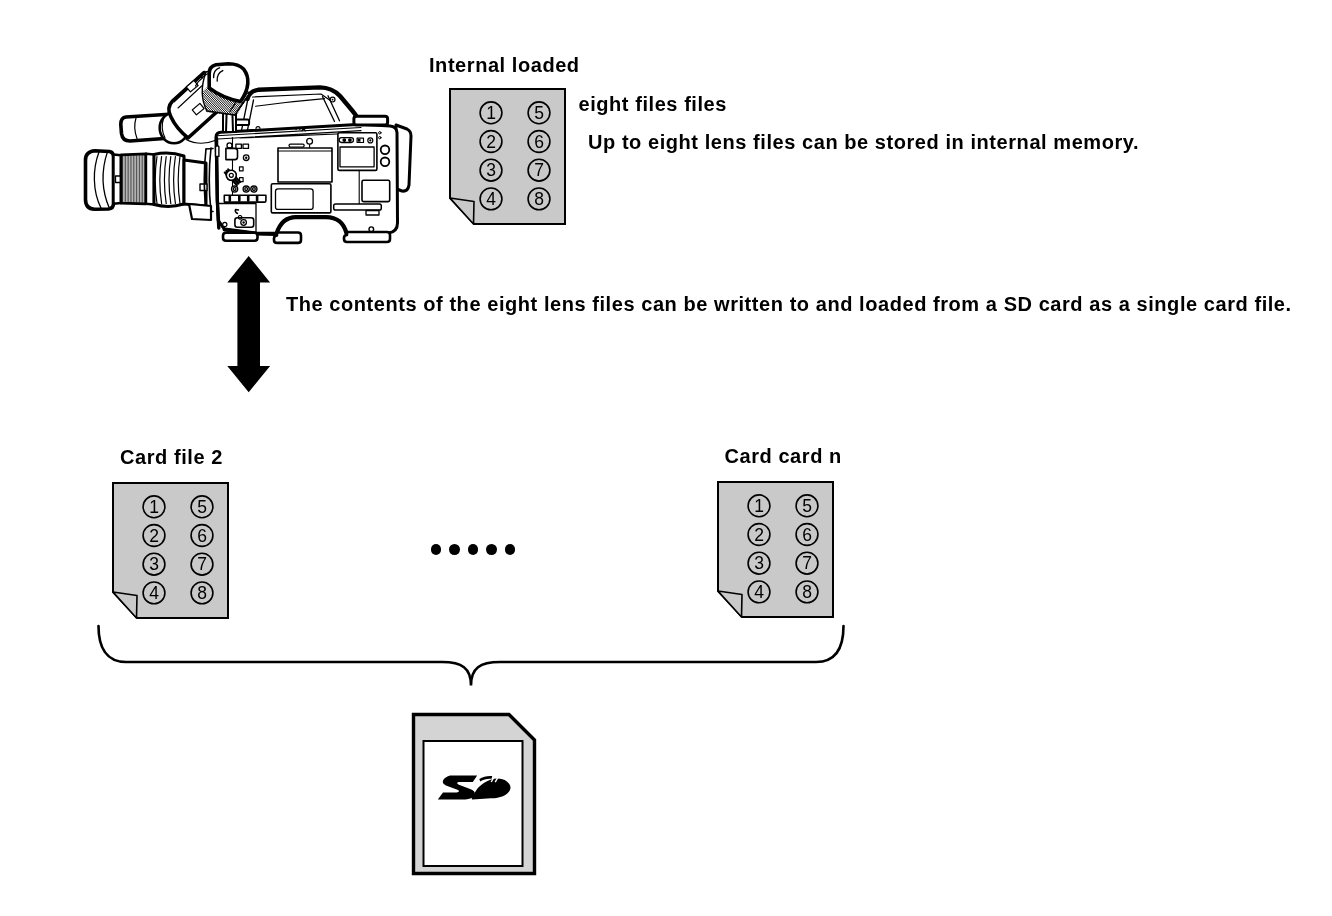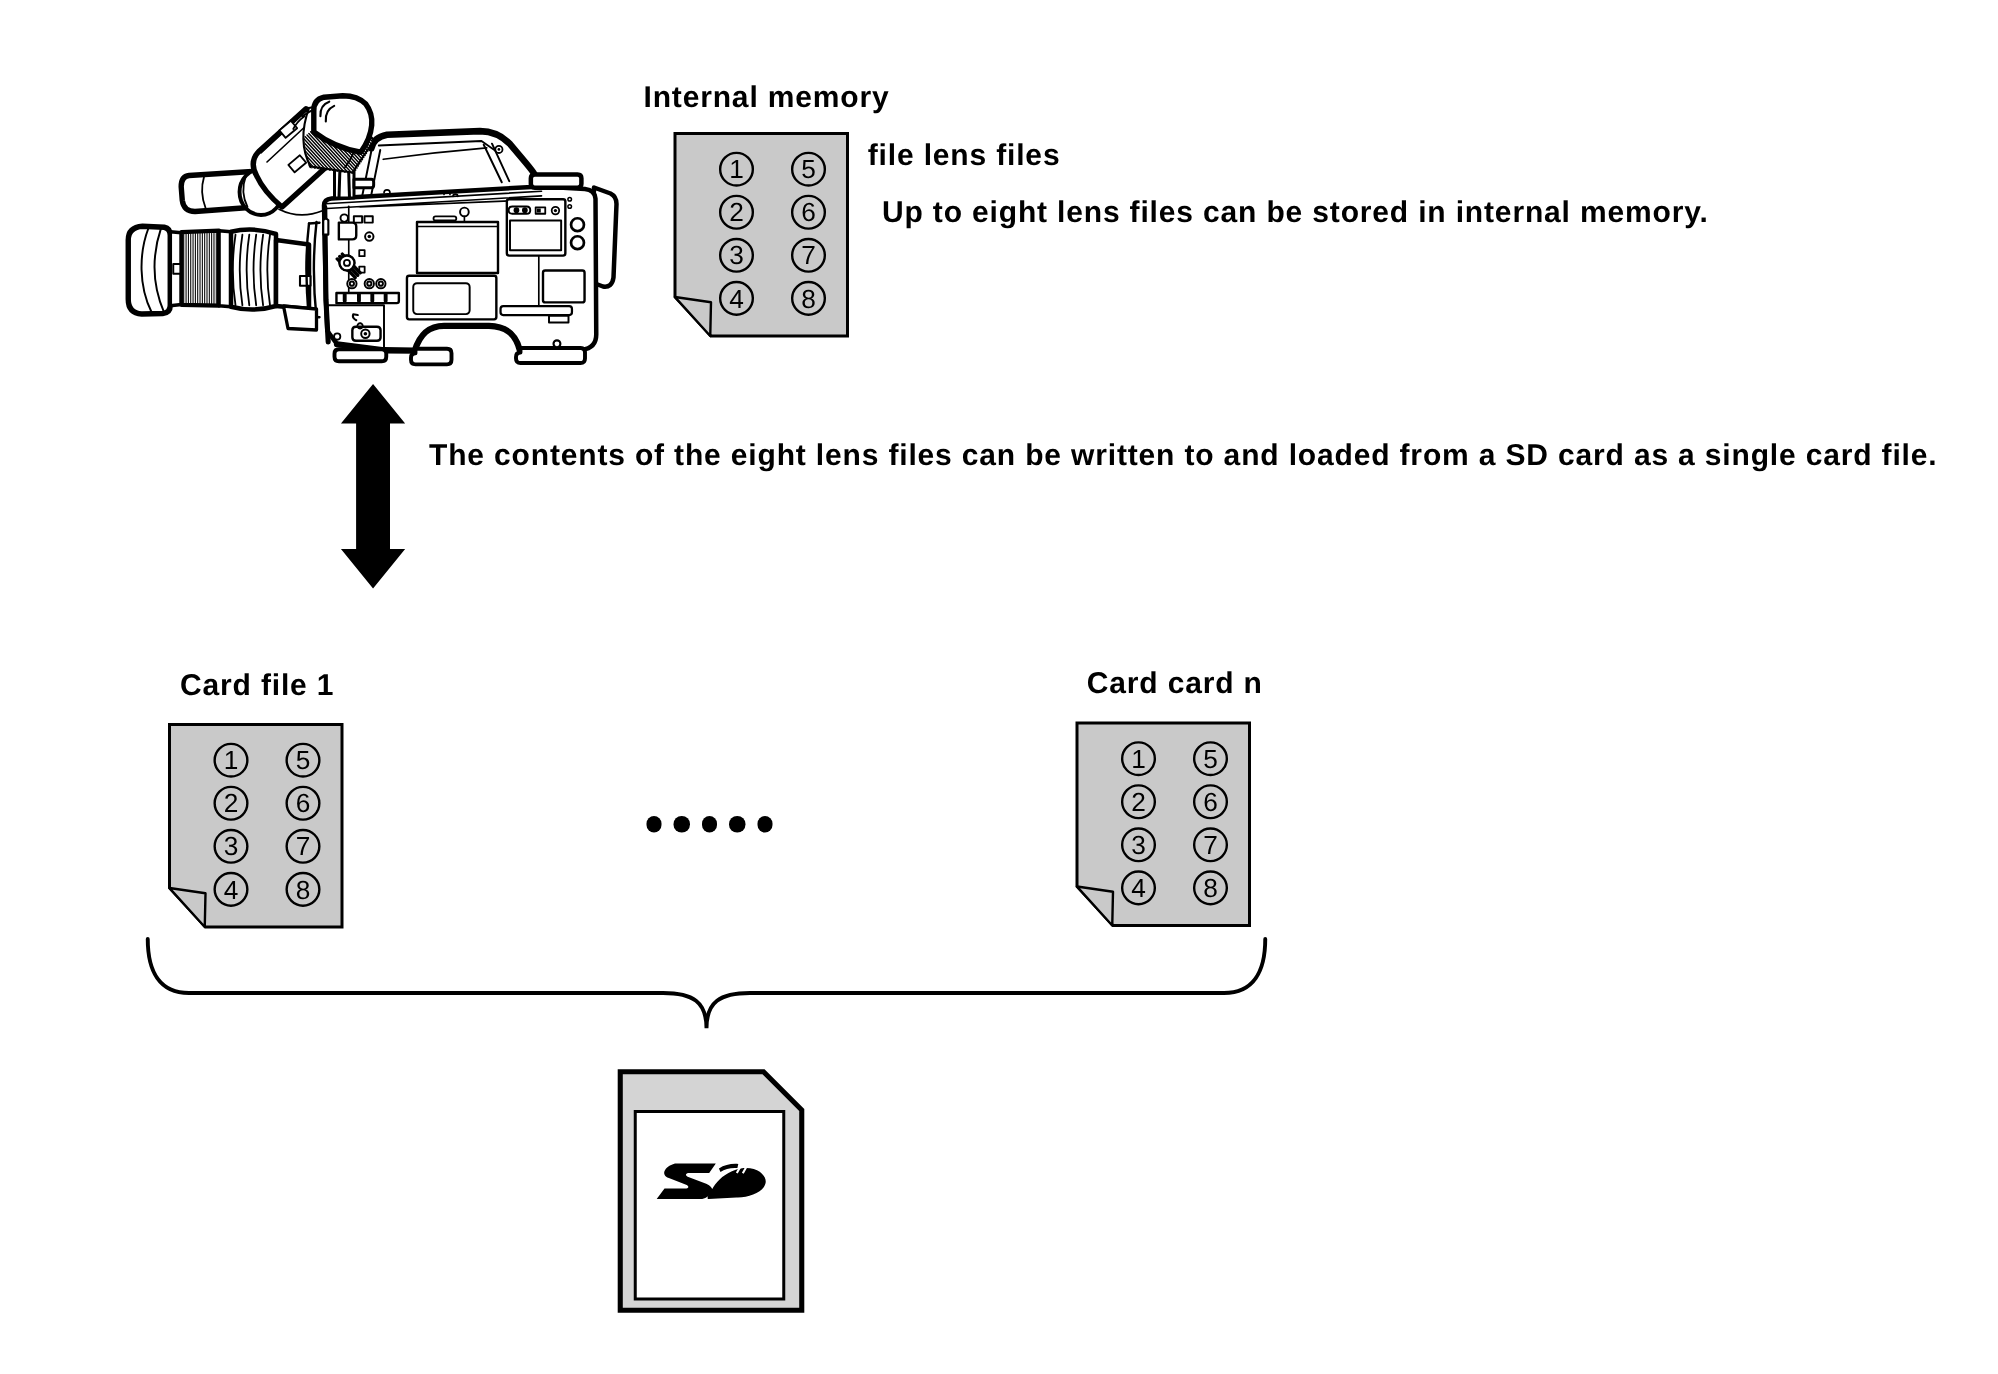--- a/index.html
+++ b/index.html
@@ -118,25 +118,25 @@
 <circle cx="299.8" cy="87.7" r="1.2" stroke-width="1"></circle>
 <circle cx="305" cy="99.8" r="4.3" stroke-width="1.8" fill="#fff"></circle>
 <circle cx="305" cy="111.8" r="4.3" stroke-width="1.8" fill="#fff"></circle>
 <rect x="282" y="130.3" width="27.7" height="21.3" rx="1.5" stroke-width="1.6" fill="#fff"></rect>
 <path d="M255.5,154 h44 q1.8,0 1.8,1.8 v2.4 q0,1.8 -1.8,1.8 h-44 q-1.8,0 -1.8,-1.8 v-2.4 q0,-1.8 1.8,-1.8 z" fill="#fff" stroke-width="1.5"></path>
 <rect x="286" y="160.5" width="13" height="4.5" stroke-width="1.3" fill="#fff"></rect>
 <circle cx="291.3" cy="179.2" r="2.3" stroke-width="1.4" fill="#fff"></circle>
 </g>
 </svg>
 
-<div class="b" style="left:429px;top:55.4px">Internal memory</div>
-<div class="b" style="left:578.5px;top:94.1px">file lens files</div>
+<div class="b" style="left:429px;top:55.4px">Internal loaded</div>
+<div class="b" style="left:578.5px;top:94.1px">eight files files</div>
 <div class="b" style="left:588px;top:131.5px">Up to eight lens files can be stored in internal memory.</div>
 <div class="b" style="left:286px;top:294px">The contents of the eight lens files can be written to and loaded from a SD card as a single card file.</div>
-<div class="b" style="left:120px;top:446.5px">Card file 1</div>
+<div class="b" style="left:120px;top:446.5px">Card file 2</div>
 <div class="b" style="left:724.5px;top:446px">Card card n</div>
 
 <svg style="position:absolute;left:447px;top:85.5px" width="121" height="141" viewBox="-3 -3 121 141" font-family="Liberation Sans, sans-serif">
 <path d="M0,0 H115 V135 H24 L0,109 Z" fill="#c9c9c9" stroke="#000" stroke-width="2" stroke-linejoin="miter"></path>
 <path d="M0,109 L24,112.5 L23.5,135 Z" fill="#c9c9c9" stroke="#000" stroke-width="1.6" stroke-linejoin="round"></path>
 <circle cx="41" cy="23.8" r="10.9" fill="none" stroke="#000" stroke-width="1.6"></circle>
     <text x="41" y="29.9" font-size="17.5" text-anchor="middle">1</text>
     <circle cx="41" cy="52.5" r="10.9" fill="none" stroke="#000" stroke-width="1.6"></circle>
     <text x="41" y="58.6" font-size="17.5" text-anchor="middle">2</text>
     <circle cx="41" cy="81.2" r="10.9" fill="none" stroke="#000" stroke-width="1.6"></circle>

